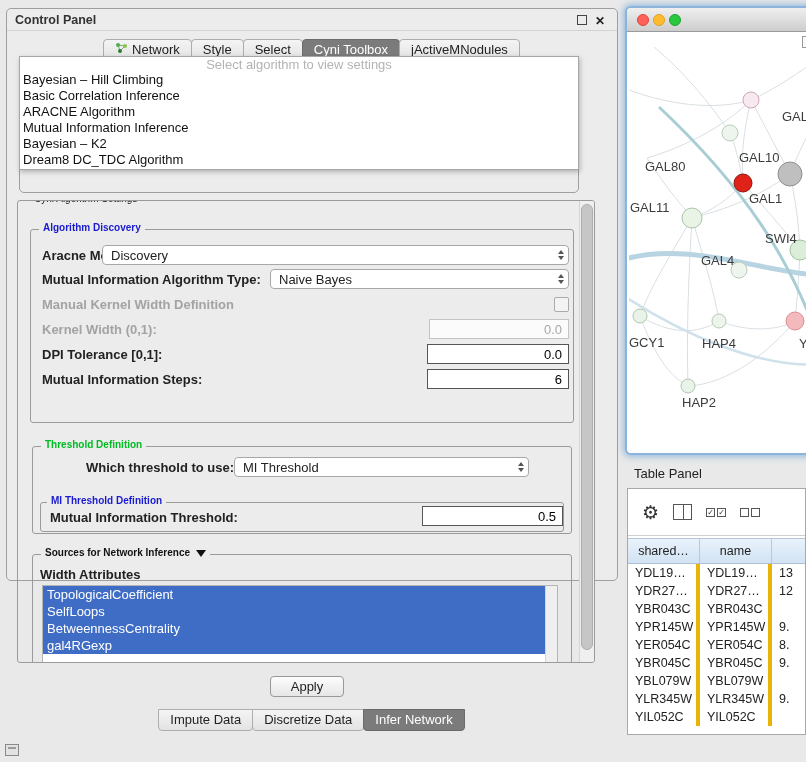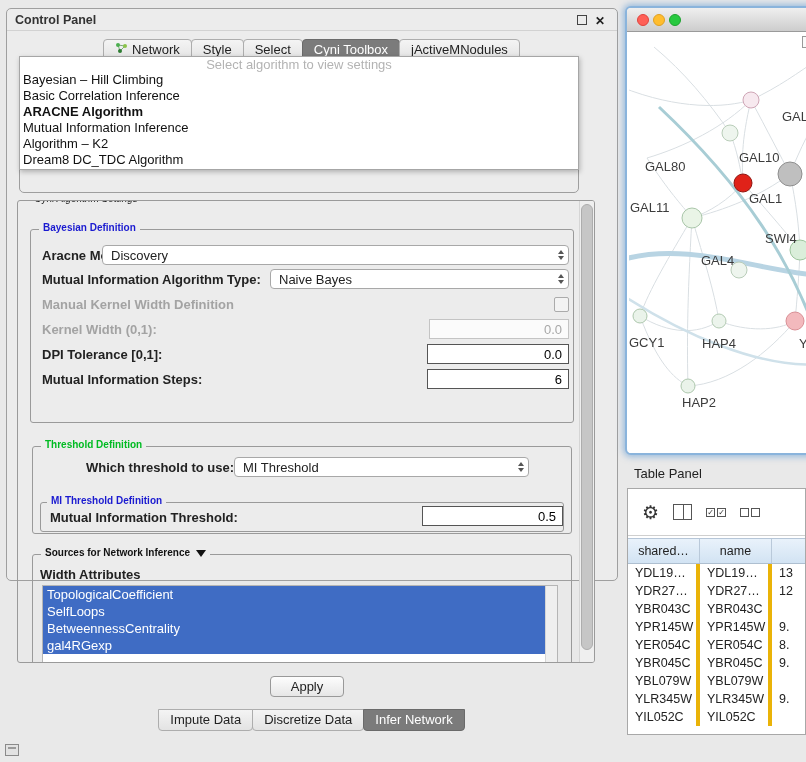--- a/index.html
+++ b/index.html
@@ -32,21 +32,21 @@
   .tri-down{width:0;height:0;border-left:3.5px solid transparent;border-right:3.5px solid transparent;border-top:4px solid #555;}
   .tri-right{display:inline-block;width:0;height:0;border-top:5px solid transparent;border-bottom:5px solid transparent;border-left:7px solid #111;margin-left:6px;}
   .tri-dn{display:inline-block;width:0;height:0;border-left:5px solid transparent;border-right:5px solid transparent;border-top:7px solid #111;margin-left:6px;vertical-align:middle;}
   .field{position:absolute;height:20px;background:#fff;border:1px solid #555;font-size:13px;
          text-align:right;padding:0 6px;box-sizing:border-box;font-family:"Liberation Sans",sans-serif;}
   .field.dis{border-color:#c4c4c4;color:#a8a8a8;background:#fbfbfb;}
   .checkbox{position:absolute;width:13px;height:13px;border:1px solid #ababab;background:#f3f3f3;border-radius:2px;}
   .popup{position:absolute;background:#fff;border:1px solid #a6a6a6;box-shadow:1px 2px 5px rgba(0,0,0,.25);z-index:40;}
   .popup .ph{height:15px;line-height:15px;text-align:center;color:#b3b3b3;font-size:13px;}
   .popup .it{height:16px;line-height:16px;padding-left:3px;font-size:13px;color:#111;}
-  .popup .it.bold{font-weight:bold;}
+  .popup .it.bold{font-weight:normal;}
   .sb-track{position:absolute;background:#efefef;border-left:1px solid #d5d5d5;}
   .sb-thumb{position:absolute;background:#c6c6c6;border:1px solid #adadad;border-radius:6px;}
   .list{position:absolute;background:#fff;border:1px solid #b5b5b5;box-sizing:border-box;overflow:hidden;}
   .list .li{height:17px;line-height:17px;padding-left:4px;font-size:13px;background:#3f6cc4;color:#fff;}
   .apply{position:absolute;height:21px;background:linear-gradient(#fdfdfd,#e6e6e6);border:1px solid #999;
          border-radius:4px;font-size:13px;text-align:center;line-height:19px;box-sizing:border-box;}
   
   .netwin{position:absolute;background:#fff;border:2px solid #8ab4dc;border-radius:6px;
           box-shadow:0 0 6px 2px rgba(90,150,210,.55);box-sizing:border-box;overflow:hidden;}
   .mac-titlebar{position:absolute;left:0;right:0;top:0;height:23px;background:linear-gradient(#efefef,#cdcdcd);
@@ -111,29 +111,29 @@
     </div>
 
     <div style="position:absolute;left:12px;top:150px;width:558px;height:32px;border:1px solid #9e9e9e;border-radius:5px;z-index:5;"></div>
 
     <div class="popup" style="left:12px;top:47px;width:558px;height:112px;">
       <div class="ph">Select algorithm to view settings</div>
       <div class="it">Bayesian – Hill Climbing</div>
       <div class="it">Basic Correlation Inference</div>
       <div class="it bold">ARACNE Algorithm</div>
       <div class="it">Mutual Information Inference</div>
-      <div class="it">Algorithm – K2</div>
+      <div class="it">Bayesian – K2</div>
       <div class="it">Dream8 DC_TDC Algorithm</div>
     </div>
 
     <div class="group" style="left:10px;top:191px;width:578px;height:463px;overflow:hidden;">
       <span class="gl plain" style="left:12px;">Cyni Algorithm Settings</span>
 
       <div class="group" style="left:12px;top:28px;width:544px;height:194px;">
-        <span class="gl blue" style="left:8px;">Bayesian Definition</span>
+        <span class="gl blue" style="left:8px;">Algorithm Discovery</span>
       </div>
 
       <span class="lbl" style="left:24px;top:47px;">Aracne Mode:</span>
       <div class="combo" style="left:84px;top:44px;width:467px;">
         <span>Discovery</span>
         <span class="arrows">
             <span class="tri-up"></span>
             <span class="tri-down"></span>
           </span>
       </div>

